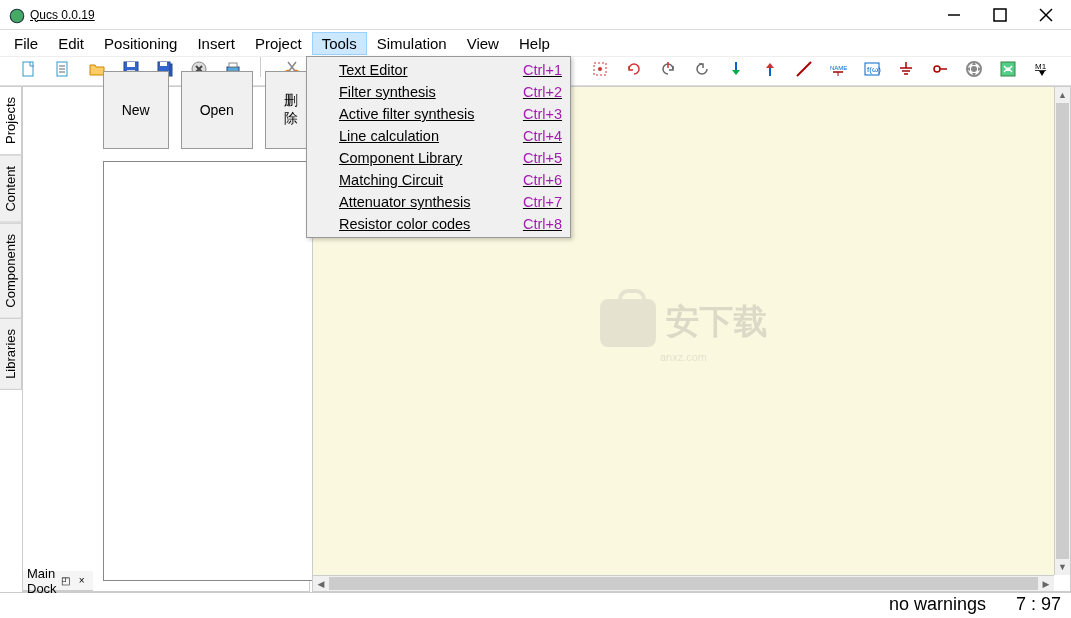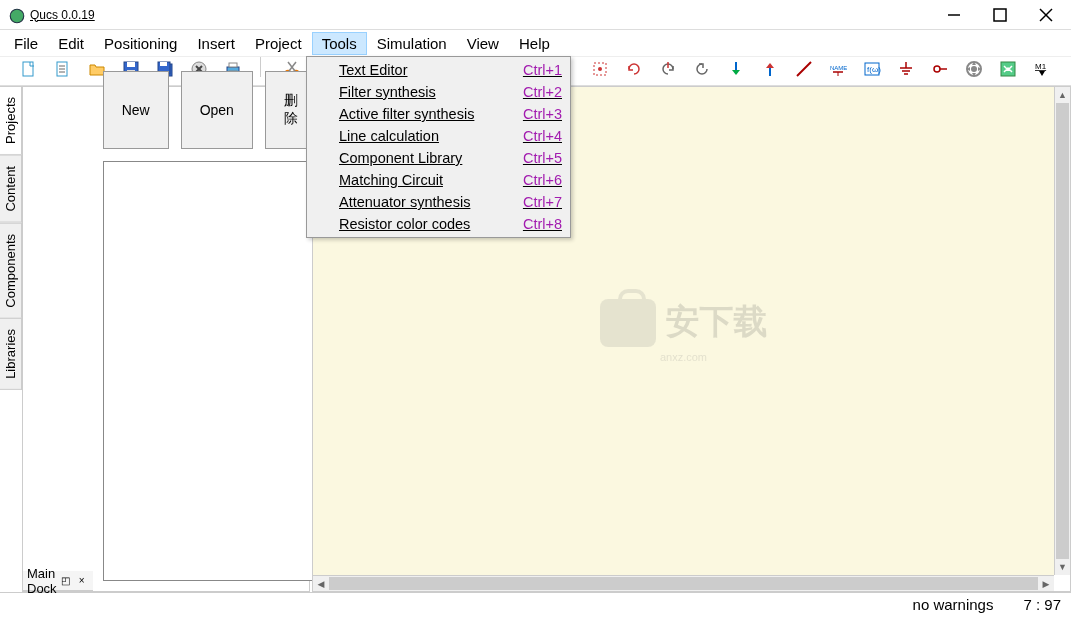--- a/index.html
+++ b/index.html
@@ -43,21 +43,21 @@
 .scrollbar-h-thumb { position: absolute; left: 16px; right: 16px; top: 1px; bottom: 1px; background: #ccc; }
 .scrollbar-h-btn { position: absolute; top: 0; bottom: 0; width: 16px; display: flex; align-items: center; justify-content: center; font-size: 9px; color: #666; }
 
 .watermark { position: absolute; left: 50%; top: 50%; transform: translate(-50%, -50%); opacity: 0.18; text-align: center; pointer-events: none; }
 .watermark-icon { width: 56px; height: 48px; background: #888; border-radius: 8px; margin: 0 auto 4px; position: relative; }
 .watermark-icon::before { content: ""; position: absolute; top: -10px; left: 18px; width: 20px; height: 10px; border: 4px solid #888; border-bottom: none; border-radius: 10px 10px 0 0; }
 .watermark-row { display: flex; justify-content: center; gap: 10px; }
 .watermark-text1 { font-size: 34px; font-weight: bold; color: #555; }
 .watermark-text2 { font-size: 11px; color: #777; }
 
-.statusbar { height: 24px; border-top: 1px solid #ccc; display: flex; align-items: center; justify-content: flex-end; padding: 0 10px; font-size: 15px; gap: 30px; }
+.statusbar { height: 24px; border-top: 1px solid #ccc; display: flex; align-items: center; justify-content: flex-end; padding: 0 10px; font-size: 18px; gap: 30px; }
 
 .dropdown { position: absolute; left: 306px; top: 56px; width: 265px; background: #f0f0f0; border: 1px solid #999; box-shadow: 2px 2px 4px rgba(0,0,0,.2); z-index: 100; padding: 2px; text-decoration: underline; }
 .dropdown-item { display: flex; padding: 3px 6px 3px 30px; font-size: 14.5px; }
 .dropdown-label { flex: 1; }
 .dropdown-shortcut { color: #a21caf; }
 
 svg { width: 18px; height: 18px; }
 </style>
 </head>
 <body>

